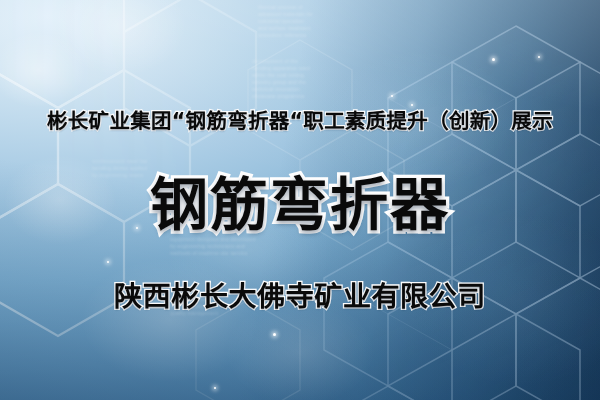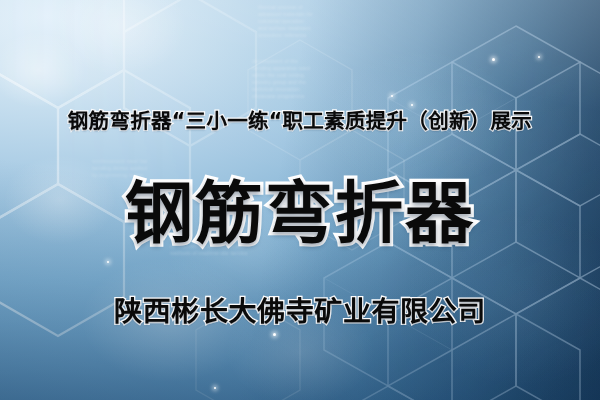--- a/index.html
+++ b/index.html
@@ -126,21 +126,21 @@
     letter-spacing: 0.3px;
     -webkit-text-stroke: 2.4px #ffffff;
     paint-order: stroke fill;
     text-shadow:
       0 1px 2px rgba(10,30,55,0.45),
       0 0 1px rgba(255,255,255,0.9);
   }
 
   .maintitle {
     margin-top: 24px;
-    font-size: 68px;
+    font-size: 58px;
     letter-spacing: 2px;
     -webkit-text-stroke: 6.5px #ffffff;
     paint-order: stroke fill;
     text-shadow:
       0 3px 5px rgba(10,30,55,0.40),
       0 0 2px rgba(255,255,255,0.85);
   }
 
   .company {
     margin-top: 32px;
@@ -264,18 +264,18 @@
       <span class="spark" style="left: 538px; top: 56px; width: 2px; height: 2px;"></span>
       <span class="spark" style="left: 391px; top: 95px; width: 2px; height: 2px;"></span>
       <span class="spark" style="left: 411px; top: 104px; width: 2px; height: 2px;"></span>
       <span class="spark" style="left: 136px; top: 227px; width: 2px; height: 2px;"></span>
       <span class="spark" style="left: 273px; top: 333px; width: 3px; height: 3px;"></span>
       <span class="spark" style="left: 214px; top: 387px; width: 2px; height: 2px;"></span>
       <span class="spark" style="left: 107px; top: 261px; width: 2px; height: 2px;"></span>
     </div>
 
   <div class="text-stack">
-    <div class="headline">钢筋弯折器“三小一练“职工素质提升（创新）展示</div>
+    <div class="headline">彬长矿业集团“钢筋弯折器“职工素质提升（创新）展示</div>
     <div class="maintitle">钢筋弯折器</div>
     <div class="company">陕西彬长大佛寺矿业有限公司</div>
   </div>
 
 </div>
 
 </body></html>

